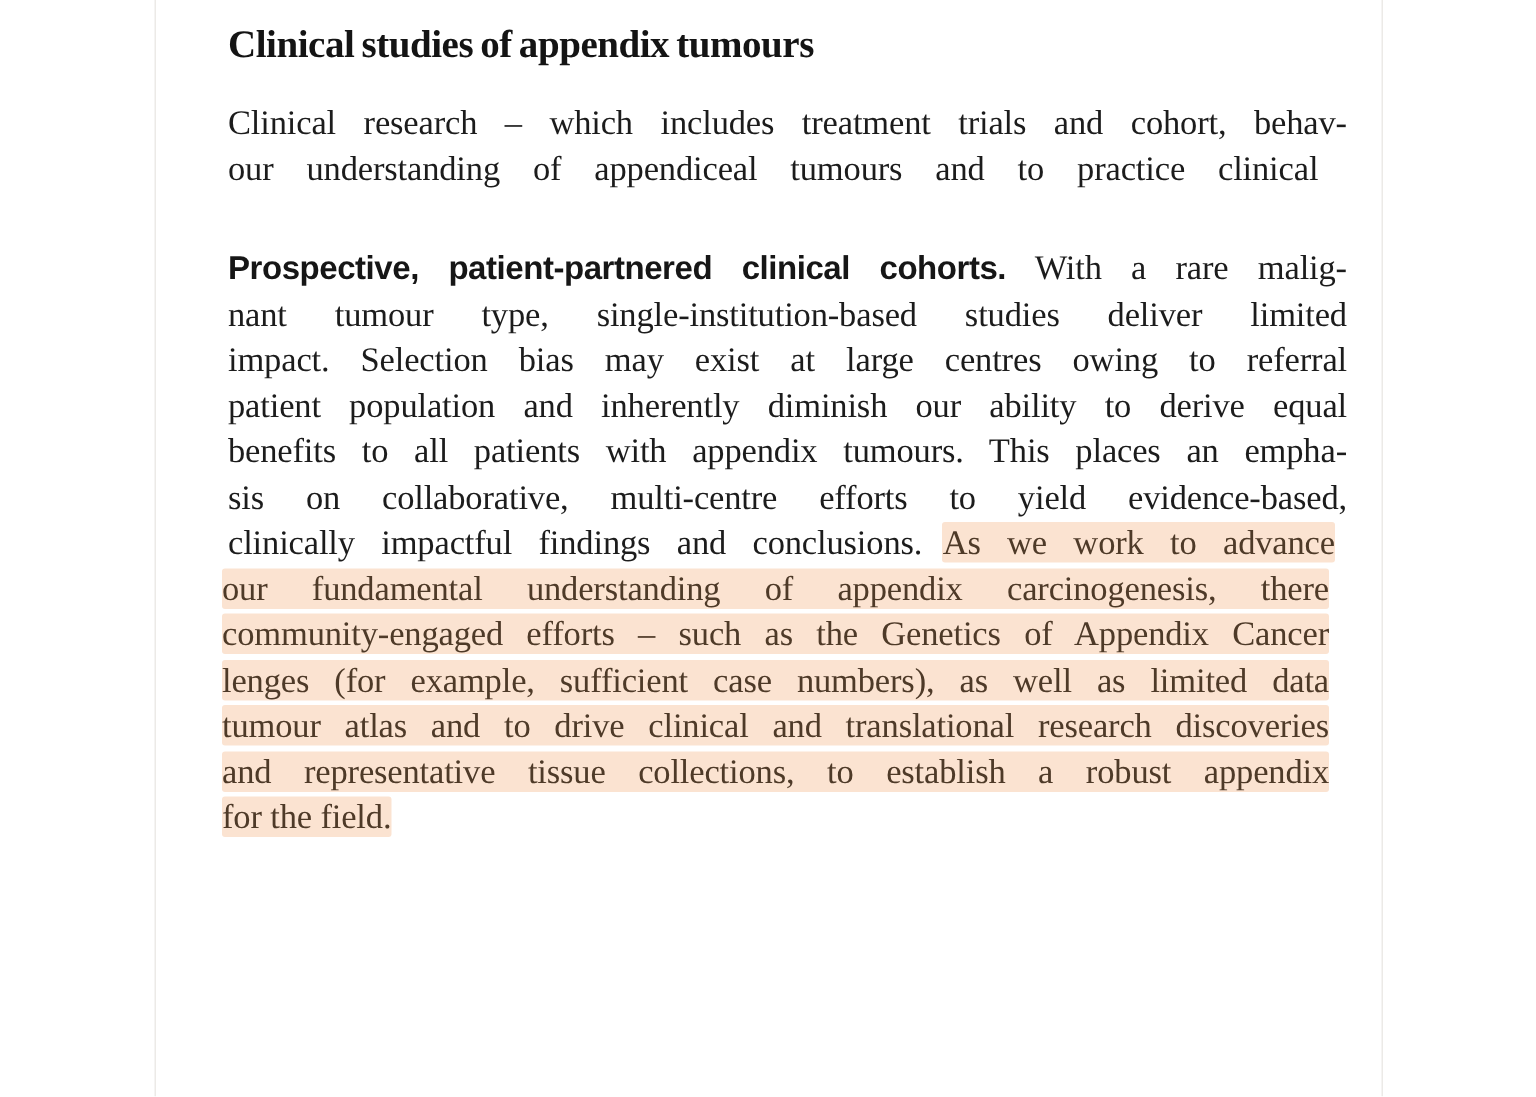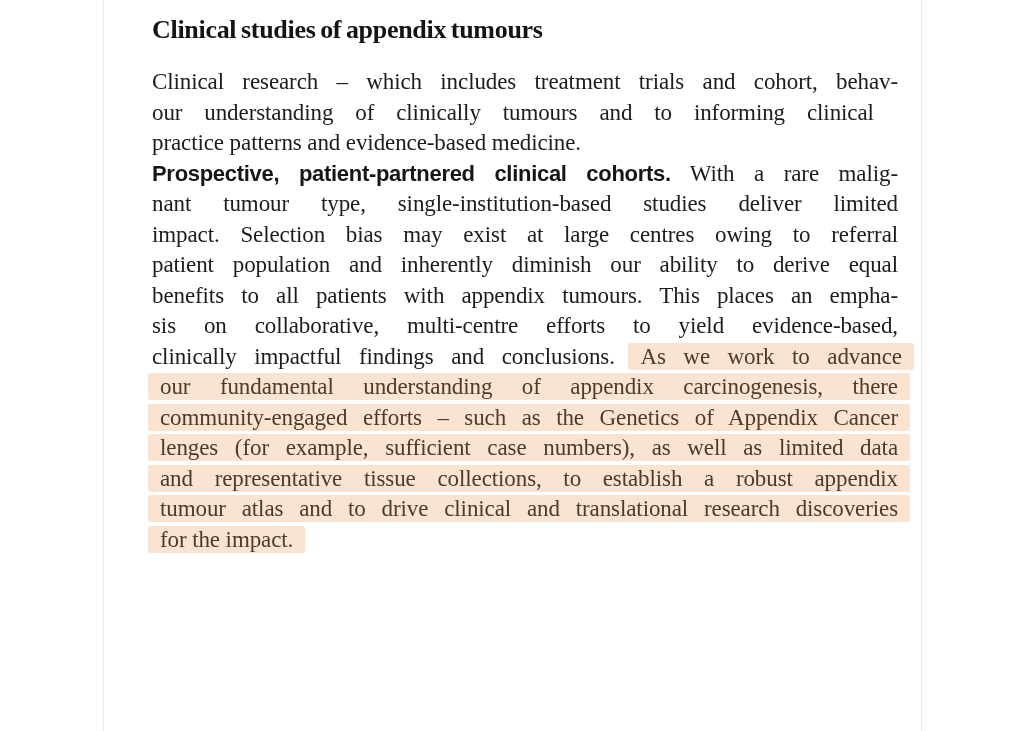--- a/index.html
+++ b/index.html
@@ -24,67 +24,66 @@
     font-size: 26px; line-height: 33px;
     letter-spacing: -0.3px; word-spacing: -1.5px;
     color: #141414;
   }
   .para {
     font-size: 23px; line-height: 30.5px;
     color: #1c1c1c;
     letter-spacing: -0.1px;
   }
   .para[data-name="intro-paragraph"] { margin-top: 21px; }
-  .para[data-name="cohorts-paragraph"] { }
+  .para[data-name="cohorts-paragraph"] { margin-top: 36px; }
   .line { white-space: nowrap; }
   .bs {
     font-family: "Liberation Sans", sans-serif;
     font-weight: 700;
     font-size: 22px;
     letter-spacing: -0.3px;
     color: #161616;
   }
   .hl {
     background: #fbe3d1;
     color: #4e3a28;
-    padding: 1px 12px;
+    padding: 1px 0;
     margin: 0 -4px;
     border-radius: 2px;
   }
   .sup {
     font-size: 14px;
     vertical-align: 7px;
     color: #2f6b99;
     letter-spacing: 0;
   }
 </style>
 </head>
 <body>
 
 <div class="canvas" data-name="article-screenshot">
   <div class="page" data-name="page-column">
     <div class="content" data-name="article-content">
       <h1 class="heading" data-name="section-heading">Clinical studies of appendix tumours</h1>
       <div id="article-body" data-name="article-body">
           <div class="para" data-name="intro-paragraph">
             <div class="line" data-name="text-line" style="word-spacing: 12.7px;"><span data-name="body-text">Clinical research – which includes treatment trials and cohort, behav-</span></div>
-            <div class="line" data-name="text-line" style="word-spacing: 16.31px;"><span data-name="body-text">our understanding of clinically tumours and to informing clinical</span></div>
-            <div class="line noj" data-name="text-line"><span data-name="body-text">practice patterns and evidence-based medicine.</span></div>
+            <div class="line" data-name="text-line" style="word-spacing: 16.31px;"><span data-name="body-text">our understanding of appendiceal tumours and to practice clinical</span></div>
           </div>
           <div class="para" data-name="cohorts-paragraph">
             <div class="line" data-name="text-line" style="word-spacing: 13.88px;"><span class="bs" data-name="paragraph-lead-heading">Prospective, patient-partnered clinical cohorts.</span><span data-name="body-text"> With a rare malig-</span></div>
             <div class="line" data-name="text-line" style="word-spacing: 26.31px;"><span data-name="body-text">nant tumour type, single-institution-based studies deliver limited</span></div>
             <div class="line" data-name="text-line" style="word-spacing: 15.09px;"><span data-name="body-text">impact. Selection bias may exist at large centres owing to referral</span></div>
             <div class="line" data-name="text-line" style="word-spacing: 13.19px;"><span data-name="body-text">patient population and inherently diminish our ability to derive equal</span></div>
             <div class="line" data-name="text-line" style="word-spacing: 11.52px;"><span data-name="body-text">benefits to all patients with appendix tumours. This places an empha-</span></div>
             <div class="line" data-name="text-line" style="word-spacing: 22.28px;"><span data-name="body-text">sis on collaborative, multi-centre efforts to yield evidence-based,</span></div>
             <div class="line" data-name="text-line" style="word-spacing: 11.94px;"><span data-name="body-text">clinically impactful findings and conclusions. </span><span class="hl" data-name="highlighted-text">As we work to advance</span></div>
             <div class="line" data-name="text-line" style="word-spacing: 23.88px;"><span class="hl" data-name="highlighted-text">our fundamental understanding of appendix carcinogenesis, there</span></div>
             <div class="line" data-name="text-line" style="word-spacing: 9.91px;"><span class="hl" data-name="highlighted-text">community-engaged efforts – such as the Genetics of Appendix Cancer</span></div>
             <div class="line" data-name="text-line" style="word-spacing: 11.06px;"><span class="hl" data-name="highlighted-text">lenges (for example, sufficient case numbers), as well as limited data</span></div>
+            <div class="line" data-name="text-line" style="word-spacing: 10.22px;"><span class="hl" data-name="highlighted-text">tumour atlas and to drive clinical and translational research discoveries</span></div>
             <div class="line" data-name="text-line" style="word-spacing: 16.07px;"><span class="hl" data-name="highlighted-text">and representative tissue collections, to establish a robust appendix</span></div>
-            <div class="line" data-name="text-line" style="word-spacing: 10.22px;"><span class="hl" data-name="highlighted-text">tumour atlas and to drive clinical and translational research discoveries</span></div>
-            <div class="line noj" data-name="text-line"><span class="hl" data-name="highlighted-text">for the impact.</span></div>
+            <div class="line noj" data-name="text-line"><span class="hl" data-name="highlighted-text">for the field.</span></div>
           </div>
         </div>
     </div>
   </div>
 </div>
 
 </body></html>

